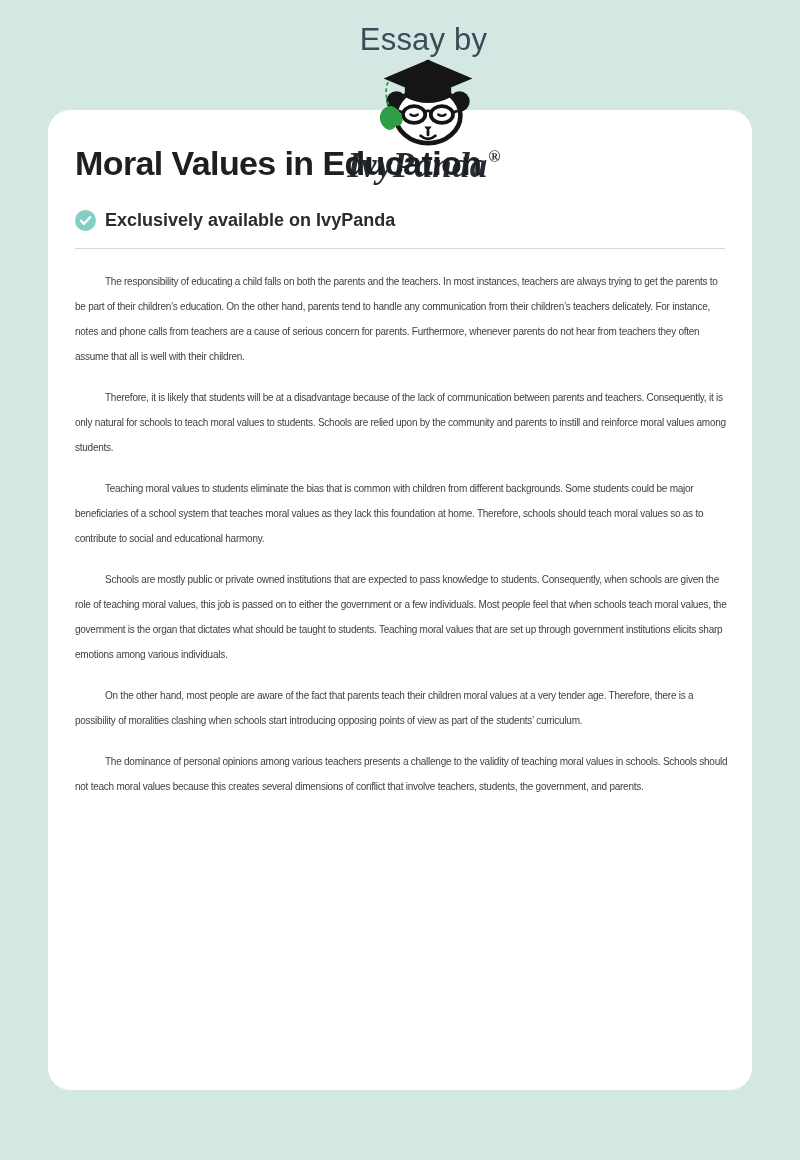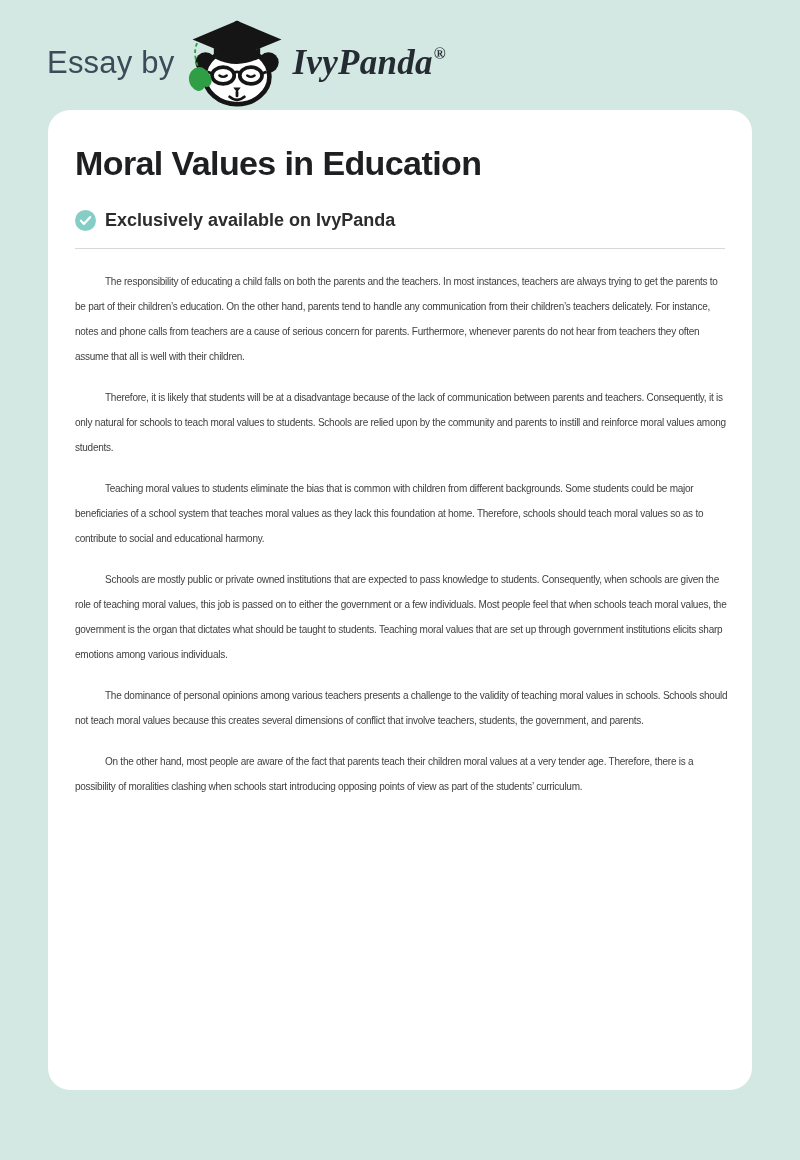--- a/index.html
+++ b/index.html
@@ -12,20 +12,21 @@
     font-family: "Liberation Sans", sans-serif;
   }
 
   
   .header {
     display: flex;
     align-items: center;
     padding: 22px 0 0 47px;
     height: 104px;
     box-sizing: border-box;
+    flex-direction: column;
   }
   .essay-by {
     font-size: 31px;
     color: #3d4a57;
     letter-spacing: 0.2px;
   }
   .logo {
     display: inline-flex;
     margin: 0 4px 0 12px;
     line-height: 0;
@@ -147,17 +148,17 @@
       </span>
       <span class="badge-label">Exclusively available on IvyPanda</span>
     </div>
 
     <hr class="divider">
 
     <p>The responsibility of educating a child falls on both the parents and the teachers. In most instances, teachers are always trying to get the parents to be part of their children’s education. On the other hand, parents tend to handle any communication from their children’s teachers delicately. For instance, notes and phone calls from teachers are a cause of serious concern for parents. Furthermore, whenever parents do not hear from teachers they often assume that all is well with their children.</p>
     <p>Therefore, it is likely that students will be at a disadvantage because of the lack of communication between parents and teachers. Consequently, it is only natural for schools to teach moral values to students. Schools are relied upon by the community and parents to instill and reinforce moral values among students.</p>
     <p>Teaching moral values to students eliminate the bias that is common with children from different backgrounds. Some students could be major beneficiaries of a school system that teaches moral values as they lack this foundation at home. Therefore, schools should teach moral values so as to contribute to social and educational harmony.</p>
     <p>Schools are mostly public or private owned institutions that are expected to pass knowledge to students. Consequently, when schools are given the role of teaching moral values, this job is passed on to either the government or a few individuals. Most people feel that when schools teach moral values, the government is the organ that dictates what should be taught to students. Teaching moral values that are set up through government institutions elicits sharp emotions among various individuals.</p>
+    <p>On the other hand, most people are aware of the fact that parents teach their children moral values at a very tender age. Therefore, there is a possibility of moralities clashing when schools start introducing opposing points of view as part of the students’ curriculum.</p>
     <p>The dominance of personal opinions among various teachers presents a challenge to the validity of teaching moral values in schools. Schools should not teach moral values because this creates several dimensions of conflict that involve teachers, students, the government, and parents.</p>
-    <p>On the other hand, most people are aware of the fact that parents teach their children moral values at a very tender age. Therefore, there is a possibility of moralities clashing when schools start introducing opposing points of view as part of the students’ curriculum.</p>
   </main>
 
 </div>
 
 </body></html>

